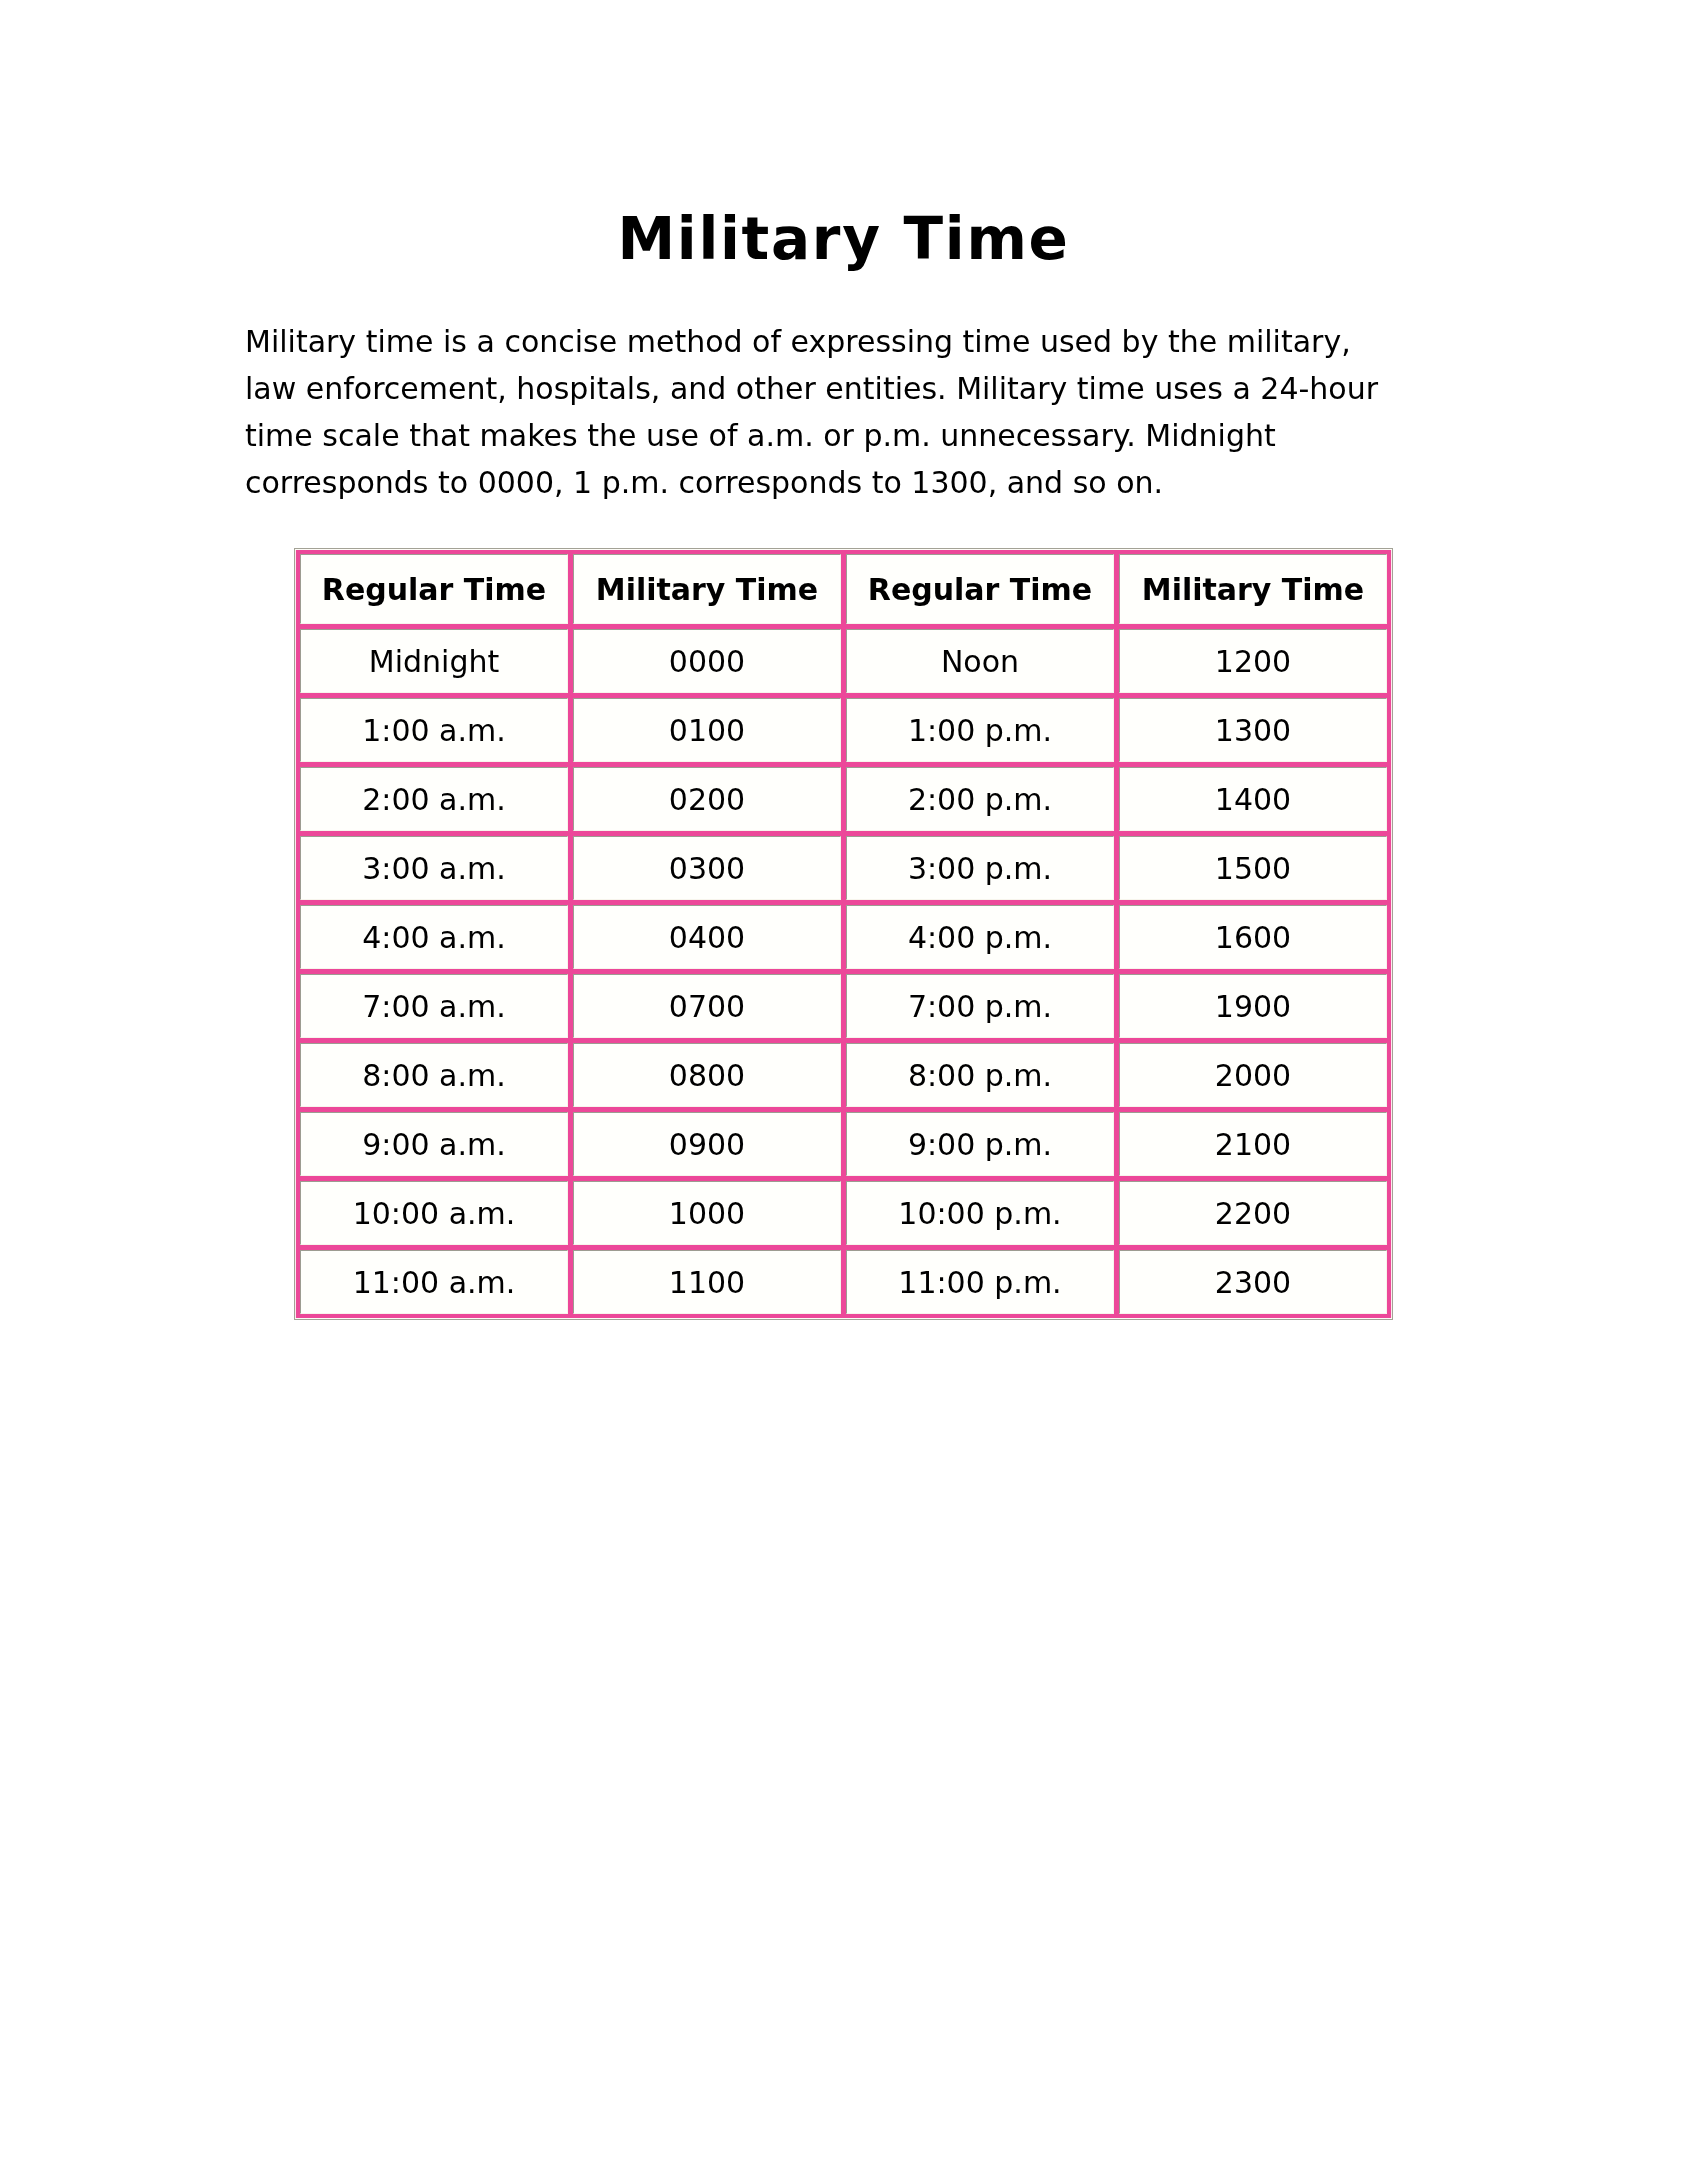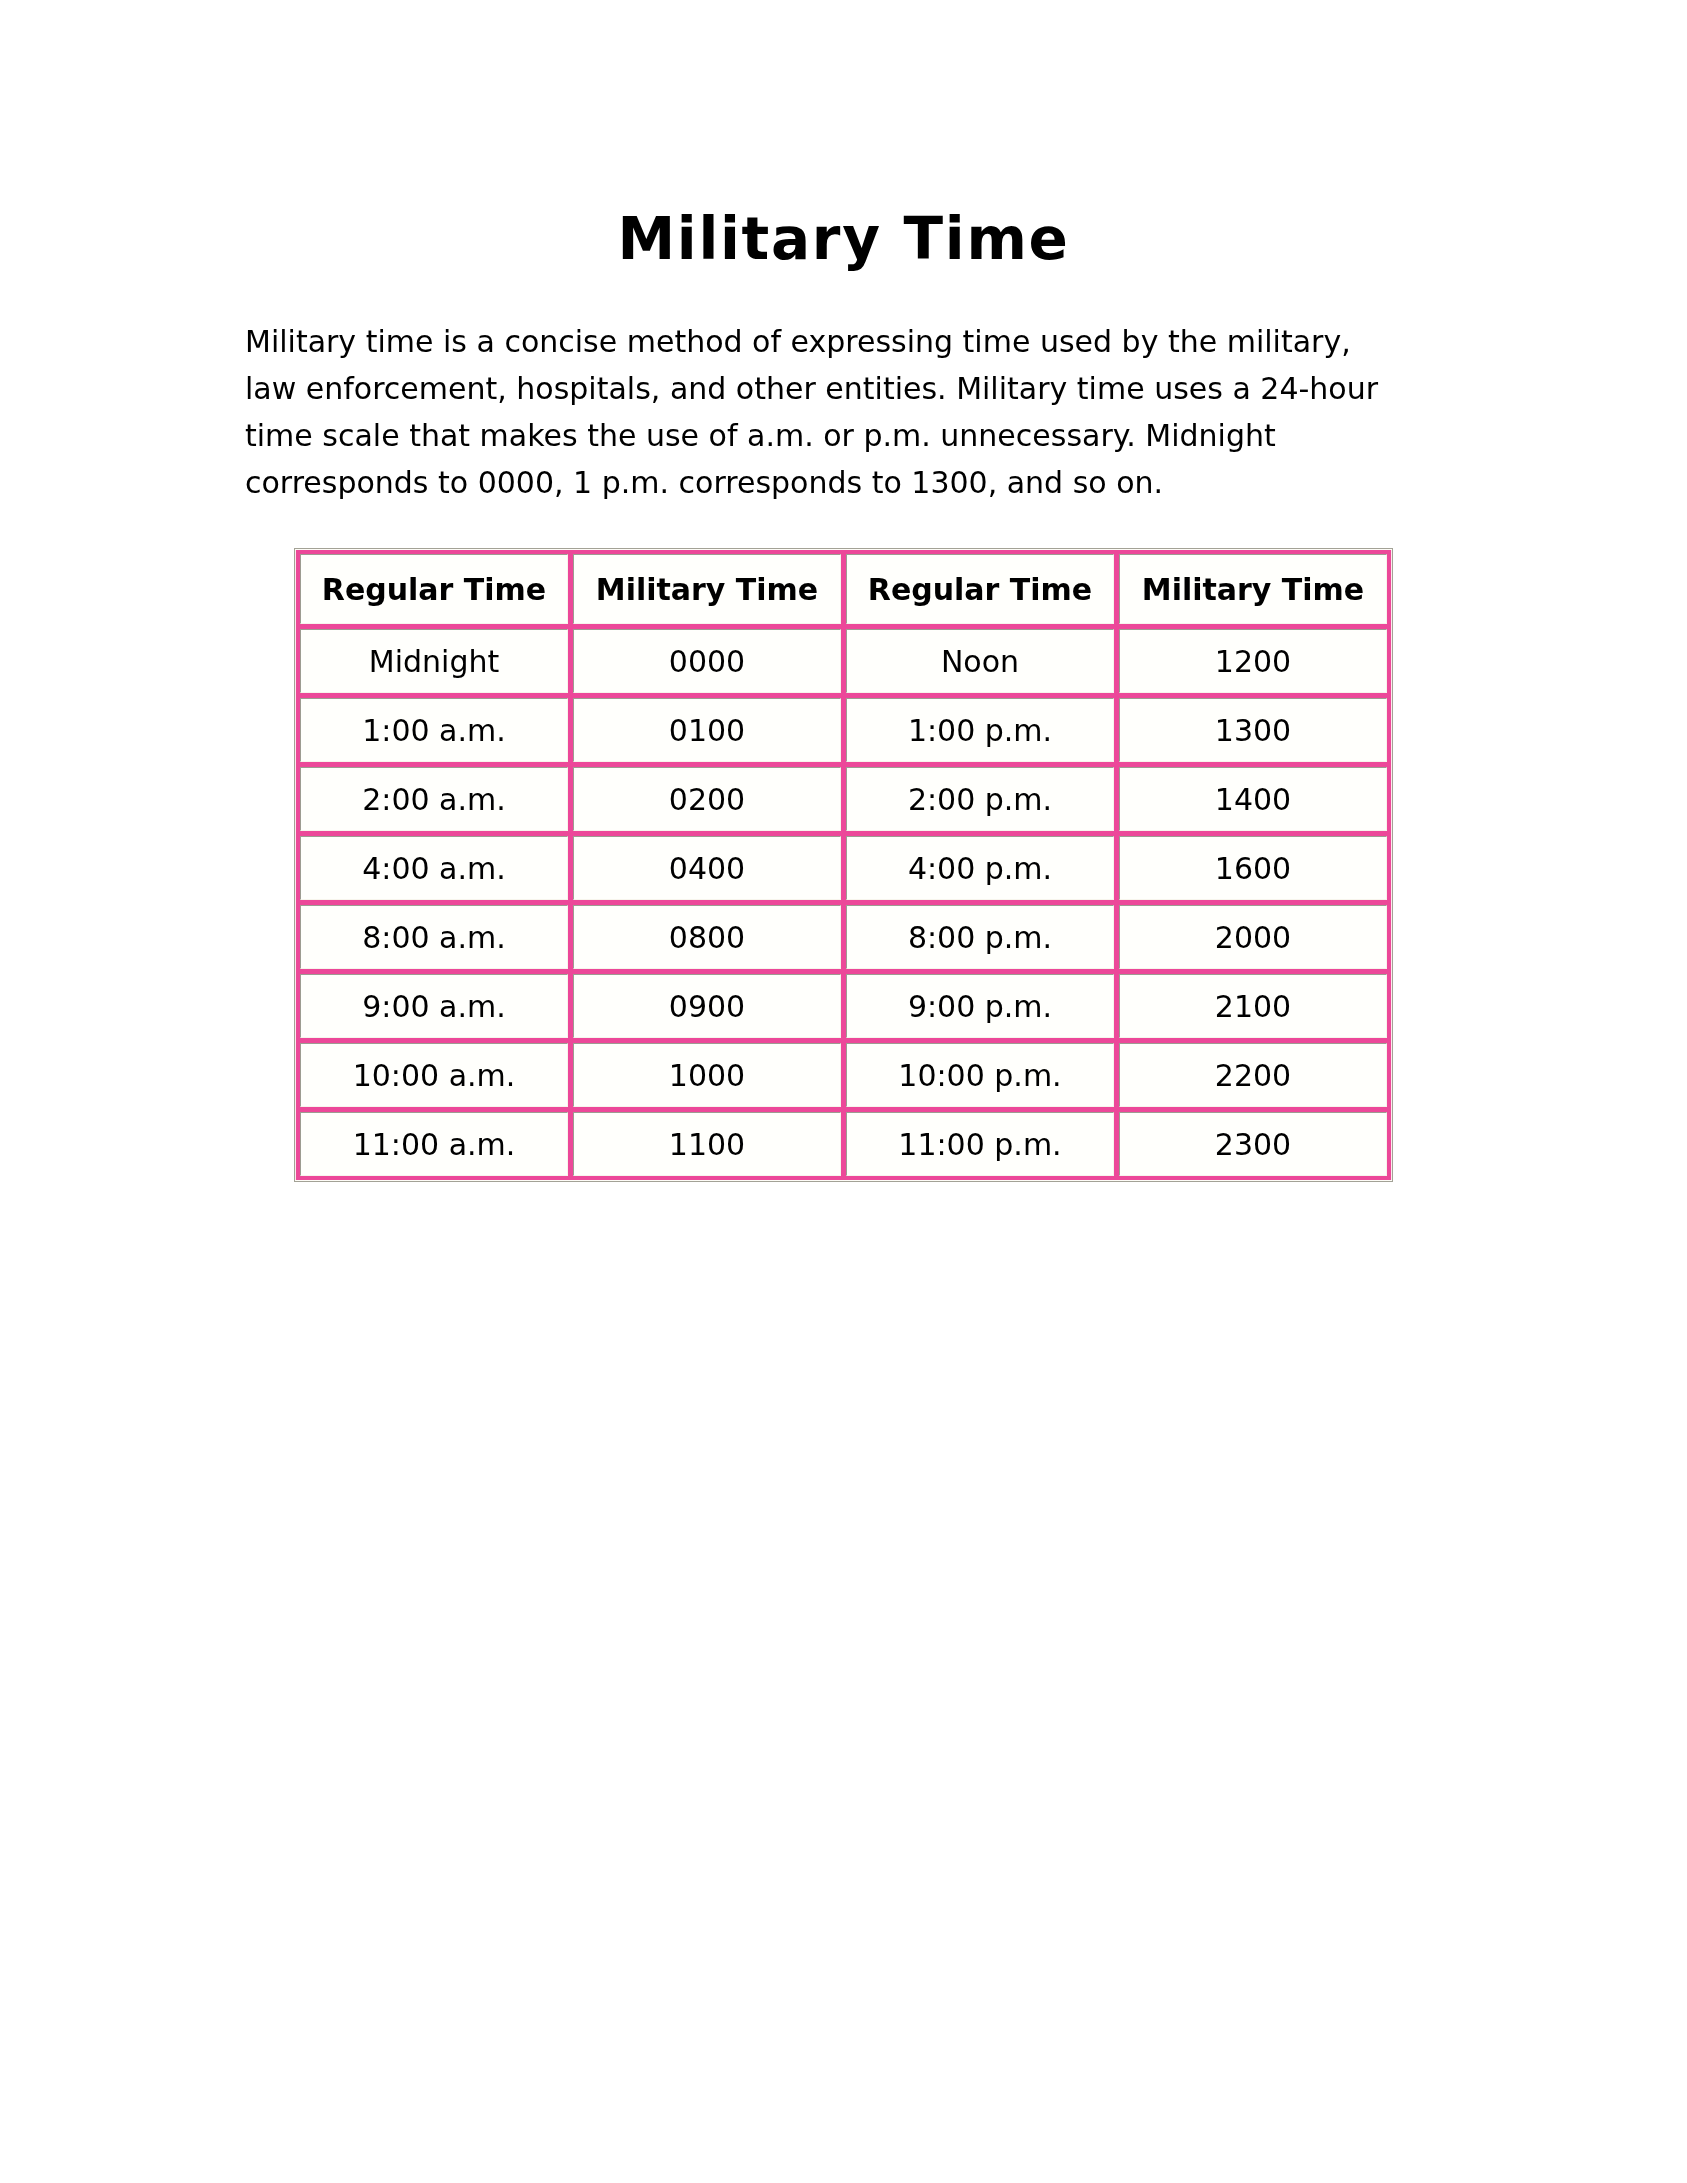--- a/index.html
+++ b/index.html
@@ -99,24 +99,36 @@
           <td>1:00 p.m.</td>
           <td>1300</td>
         </tr>
         <tr>
           <td>2:00 a.m.</td>
           <td>0200</td>
           <td>2:00 p.m.</td>
           <td>1400</td>
         </tr>
         <tr>
+          <td>3:00 a.m.</td>
+          <td>0300</td>
+          <td>3:00 p.m.</td>
+          <td>1500</td>
+        </tr>
+        <tr>
           <td>4:00 a.m.</td>
           <td>0400</td>
           <td>4:00 p.m.</td>
           <td>1600</td>
+        </tr>
+        <tr>
+          <td>7:00 a.m.</td>
+          <td>0700</td>
+          <td>7:00 p.m.</td>
+          <td>1900</td>
         </tr>
         <tr>
           <td>8:00 a.m.</td>
           <td>0800</td>
           <td>8:00 p.m.</td>
           <td>2000</td>
         </tr>
         <tr>
           <td>9:00 a.m.</td>
           <td>0900</td>

